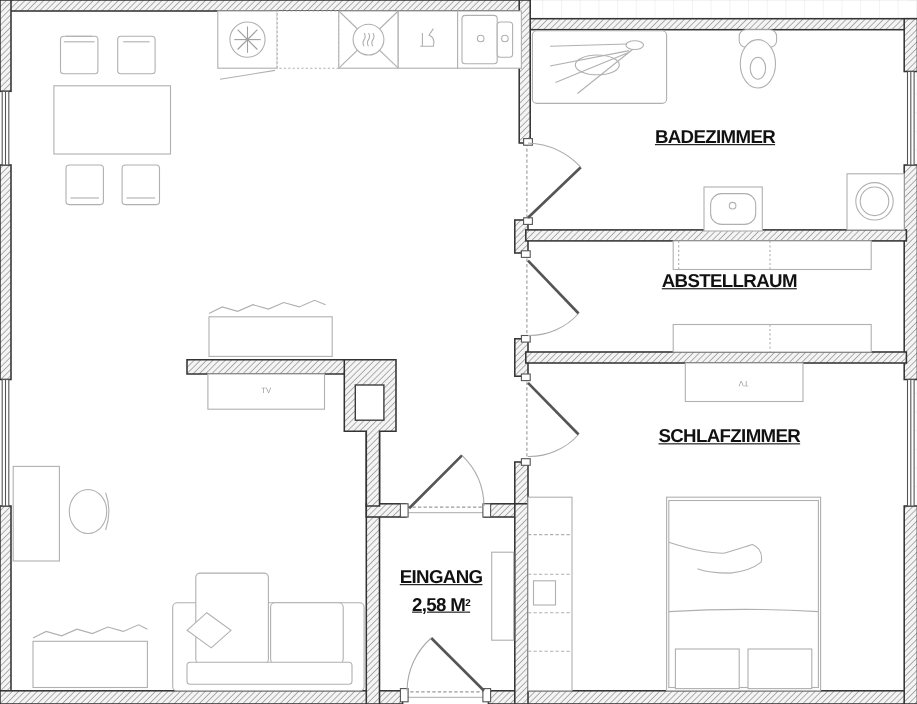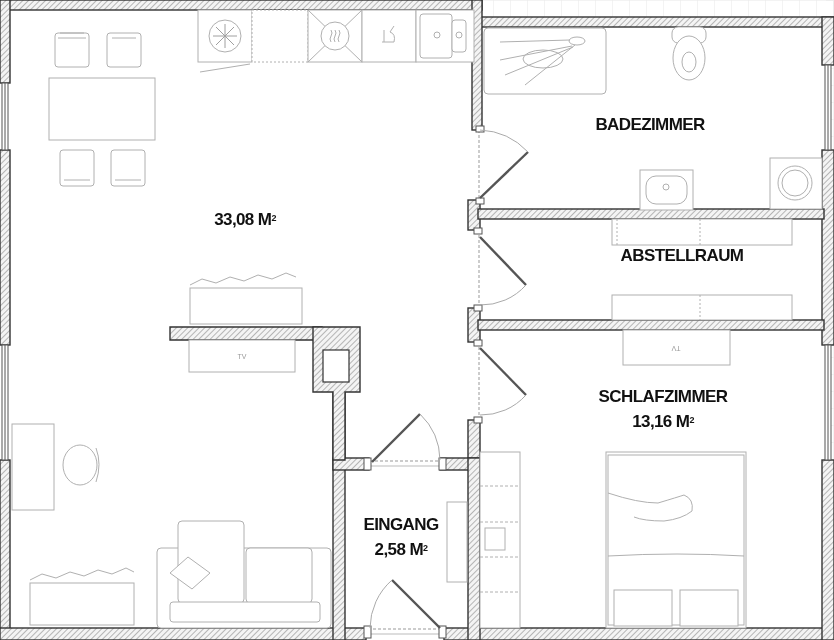--- a/index.html
+++ b/index.html
@@ -1,18 +1,18 @@
 <!DOCTYPE html>
 <html><head>
 <meta charset="utf-8">
 <style>
   html, body { margin:0; padding:0; background:#ffffff; }
   body { width:834px; height:640px; overflow:hidden; position:relative; font-family:"Liberation Sans", sans-serif; }
   svg#plan { position:absolute; left:0; top:0; }
-  .label { position:absolute; text-align:center; color:#111; font-weight:bold; letter-spacing:-0.6px; transform:translateX(-50%); white-space:nowrap; }
+  .label { position:absolute; text-align:center; color:#111; font-weight:bold; letter-spacing:-0.6px; transform:translateX(-50%); white-space:nowrap;text-decoration:underline; }
   .label .name { font-size:17px; display:block; line-height:22px; }
   .label .area { font-size:17px; display:block; line-height:28px; }
   .label sup { font-size:9px; vertical-align:top; position:relative; top:-2px; }
   .tvlabel { position:absolute; font-size:7px; color:#999; font-family:"Liberation Sans", sans-serif; transform:translate(-50%,-50%); }
 </style>
 </head>
 <body>
 
 <svg id="plan" width="834" height="640" viewBox="0 0 834 640" xmlns="http://www.w3.org/2000/svg">
   <defs>
@@ -248,32 +248,30 @@
       <rect x="680" y="590" width="58" height="36"></rect>
     </g>
   </g>
 
 </svg>
 
 <span class="tvlabel" style="left:242px;top:356px;">TV</span>
 <span class="tvlabel" style="left:676px;top:348px;transform:translate(-50%,-50%) rotate(180deg);">TV</span>
 
 <div class="label" style="left:245px;top:206px;">
-  <span class="area"><span>33,08 M</span><sup>2</sup></span>
 </div>
 
 <div class="label" style="left:650px;top:114px;">
   <span class="name">BADEZIMMER</span>
 </div>
 
-<div class="label" style="left:682px;top:245px;">
+<div class="label" style="left:663px;top:245px;">
   <span class="name">ABSTELLRAUM</span>
 </div>
 
 <div class="label" style="left:663px;top:386px;">
   <span class="name">SCHLAFZIMMER</span>
-  <span class="area"><span>13,16 M</span><sup>2</sup></span>
 </div>
 
 <div class="label" style="left:401px;top:514px;">
   <span class="name">EINGANG</span>
   <span class="area"><span>2,58 M</span><sup>2</sup></span>
 </div>
 
 </body></html>

